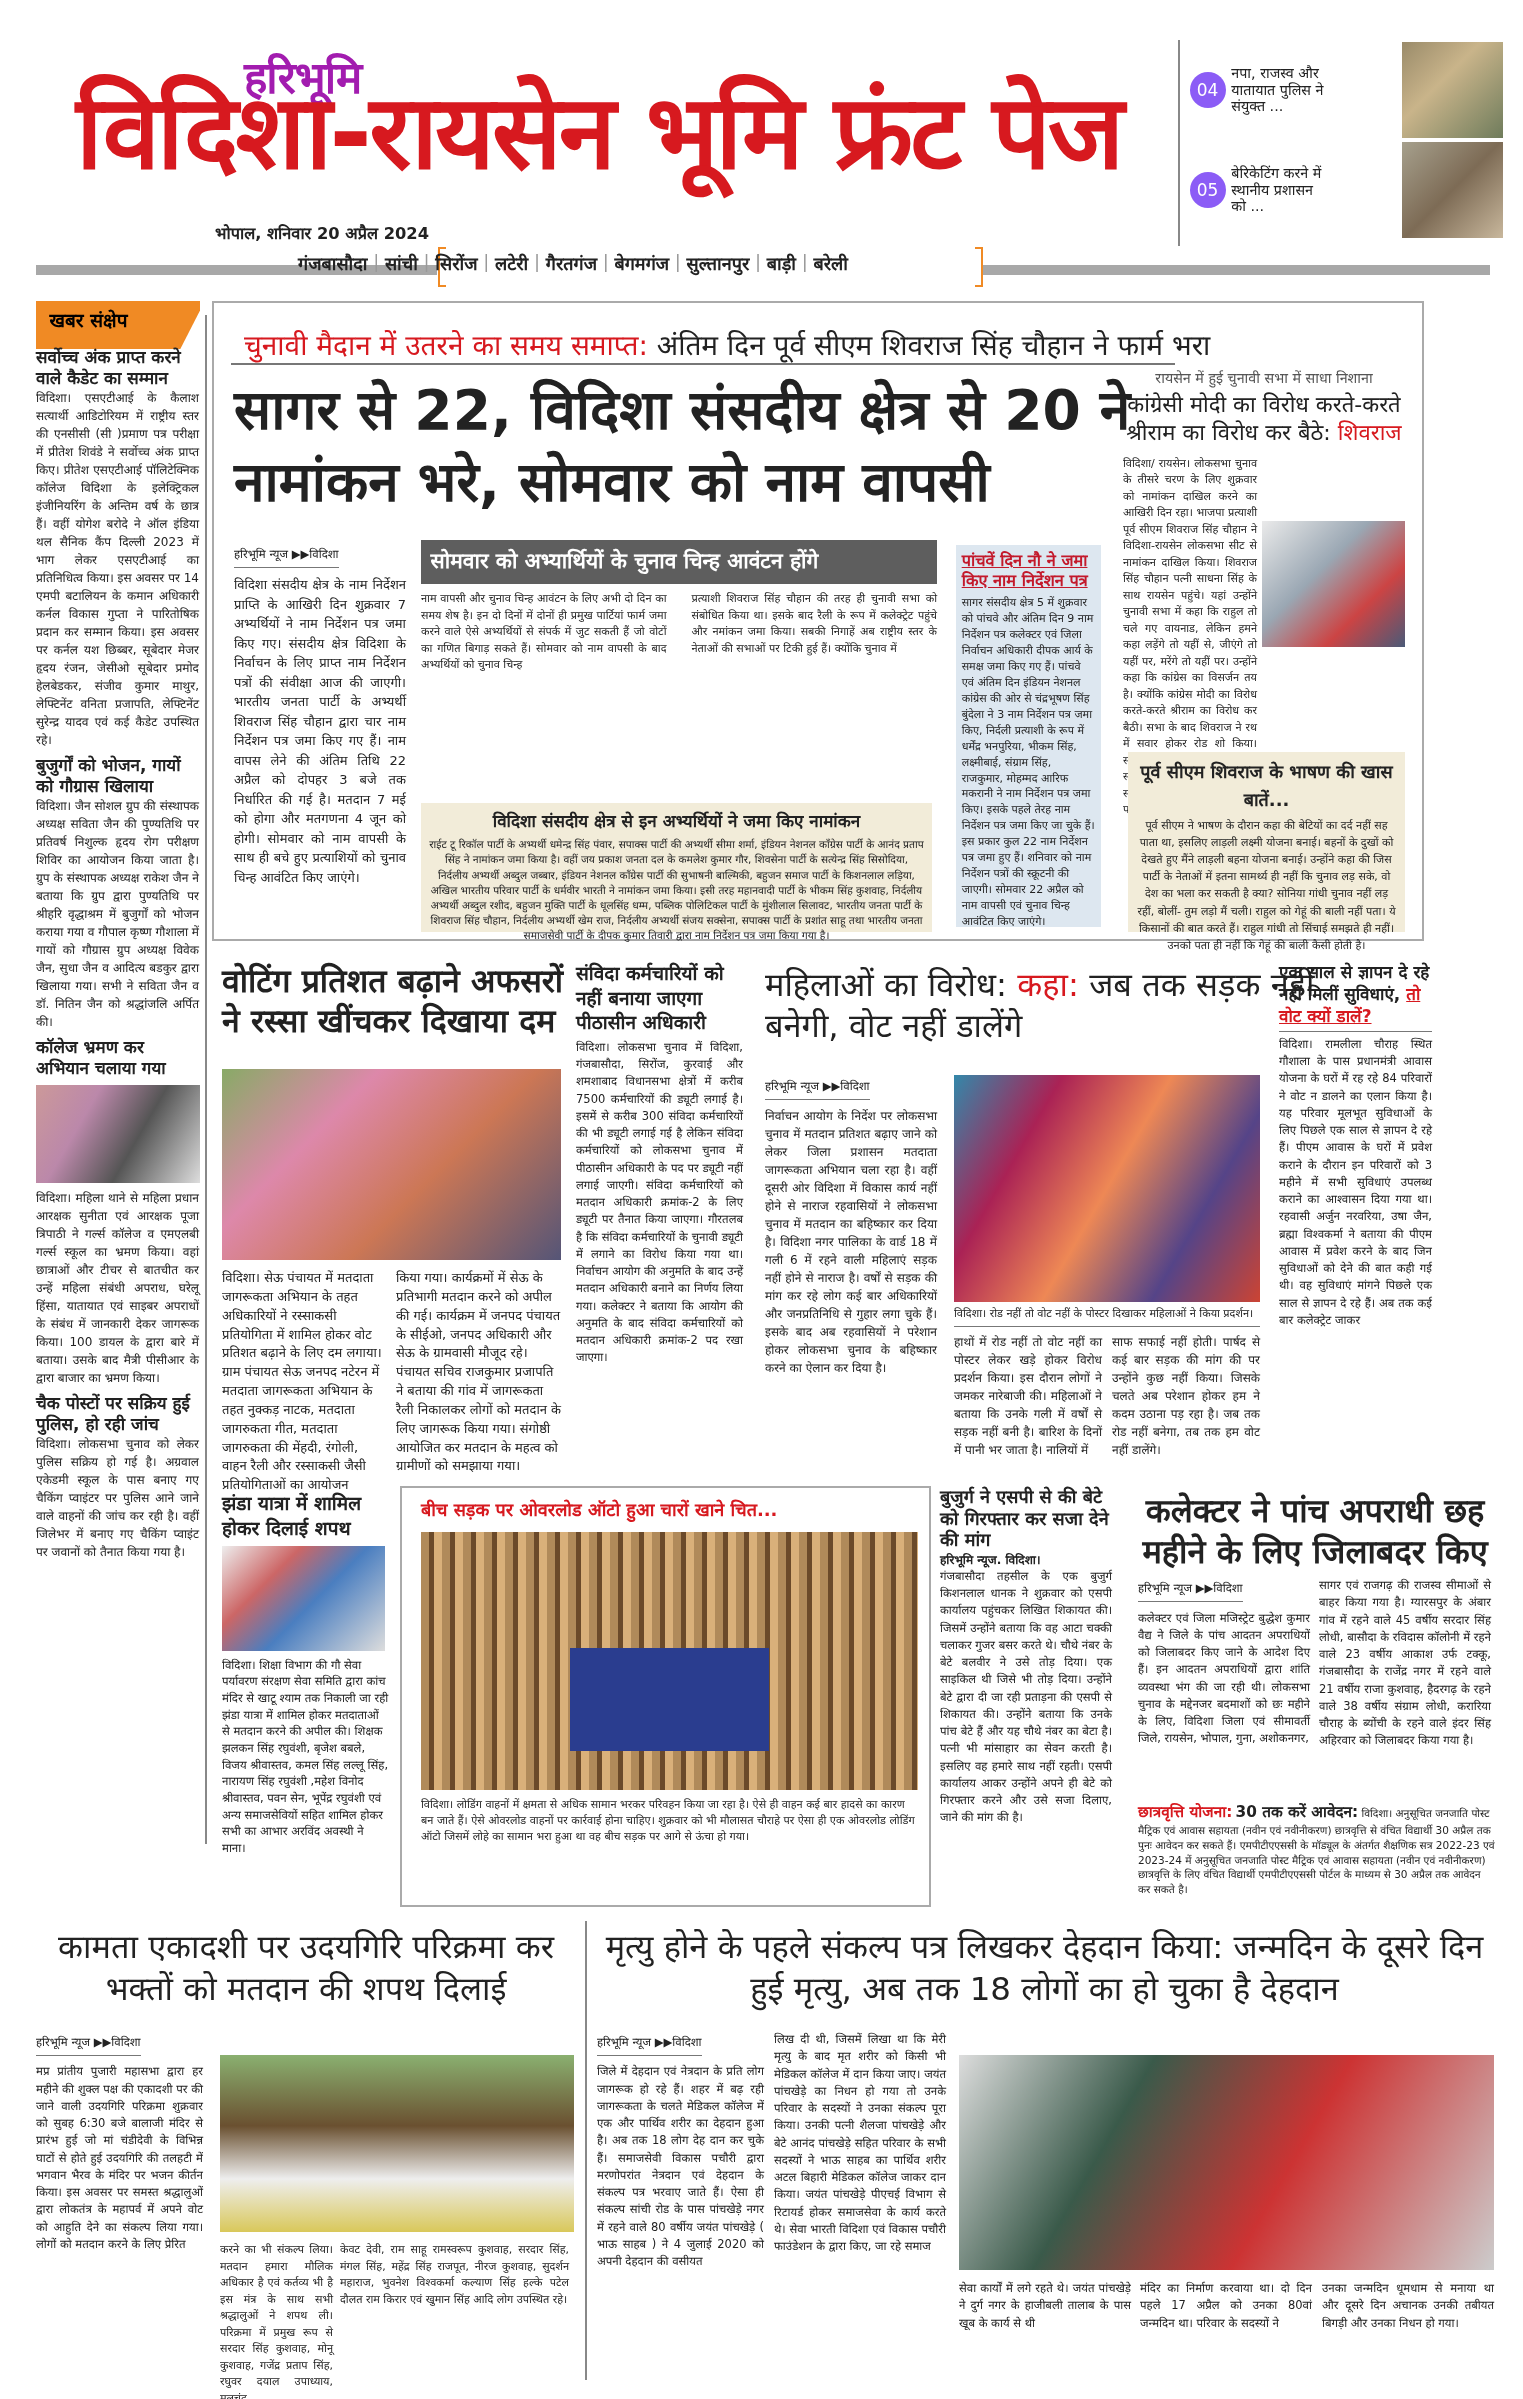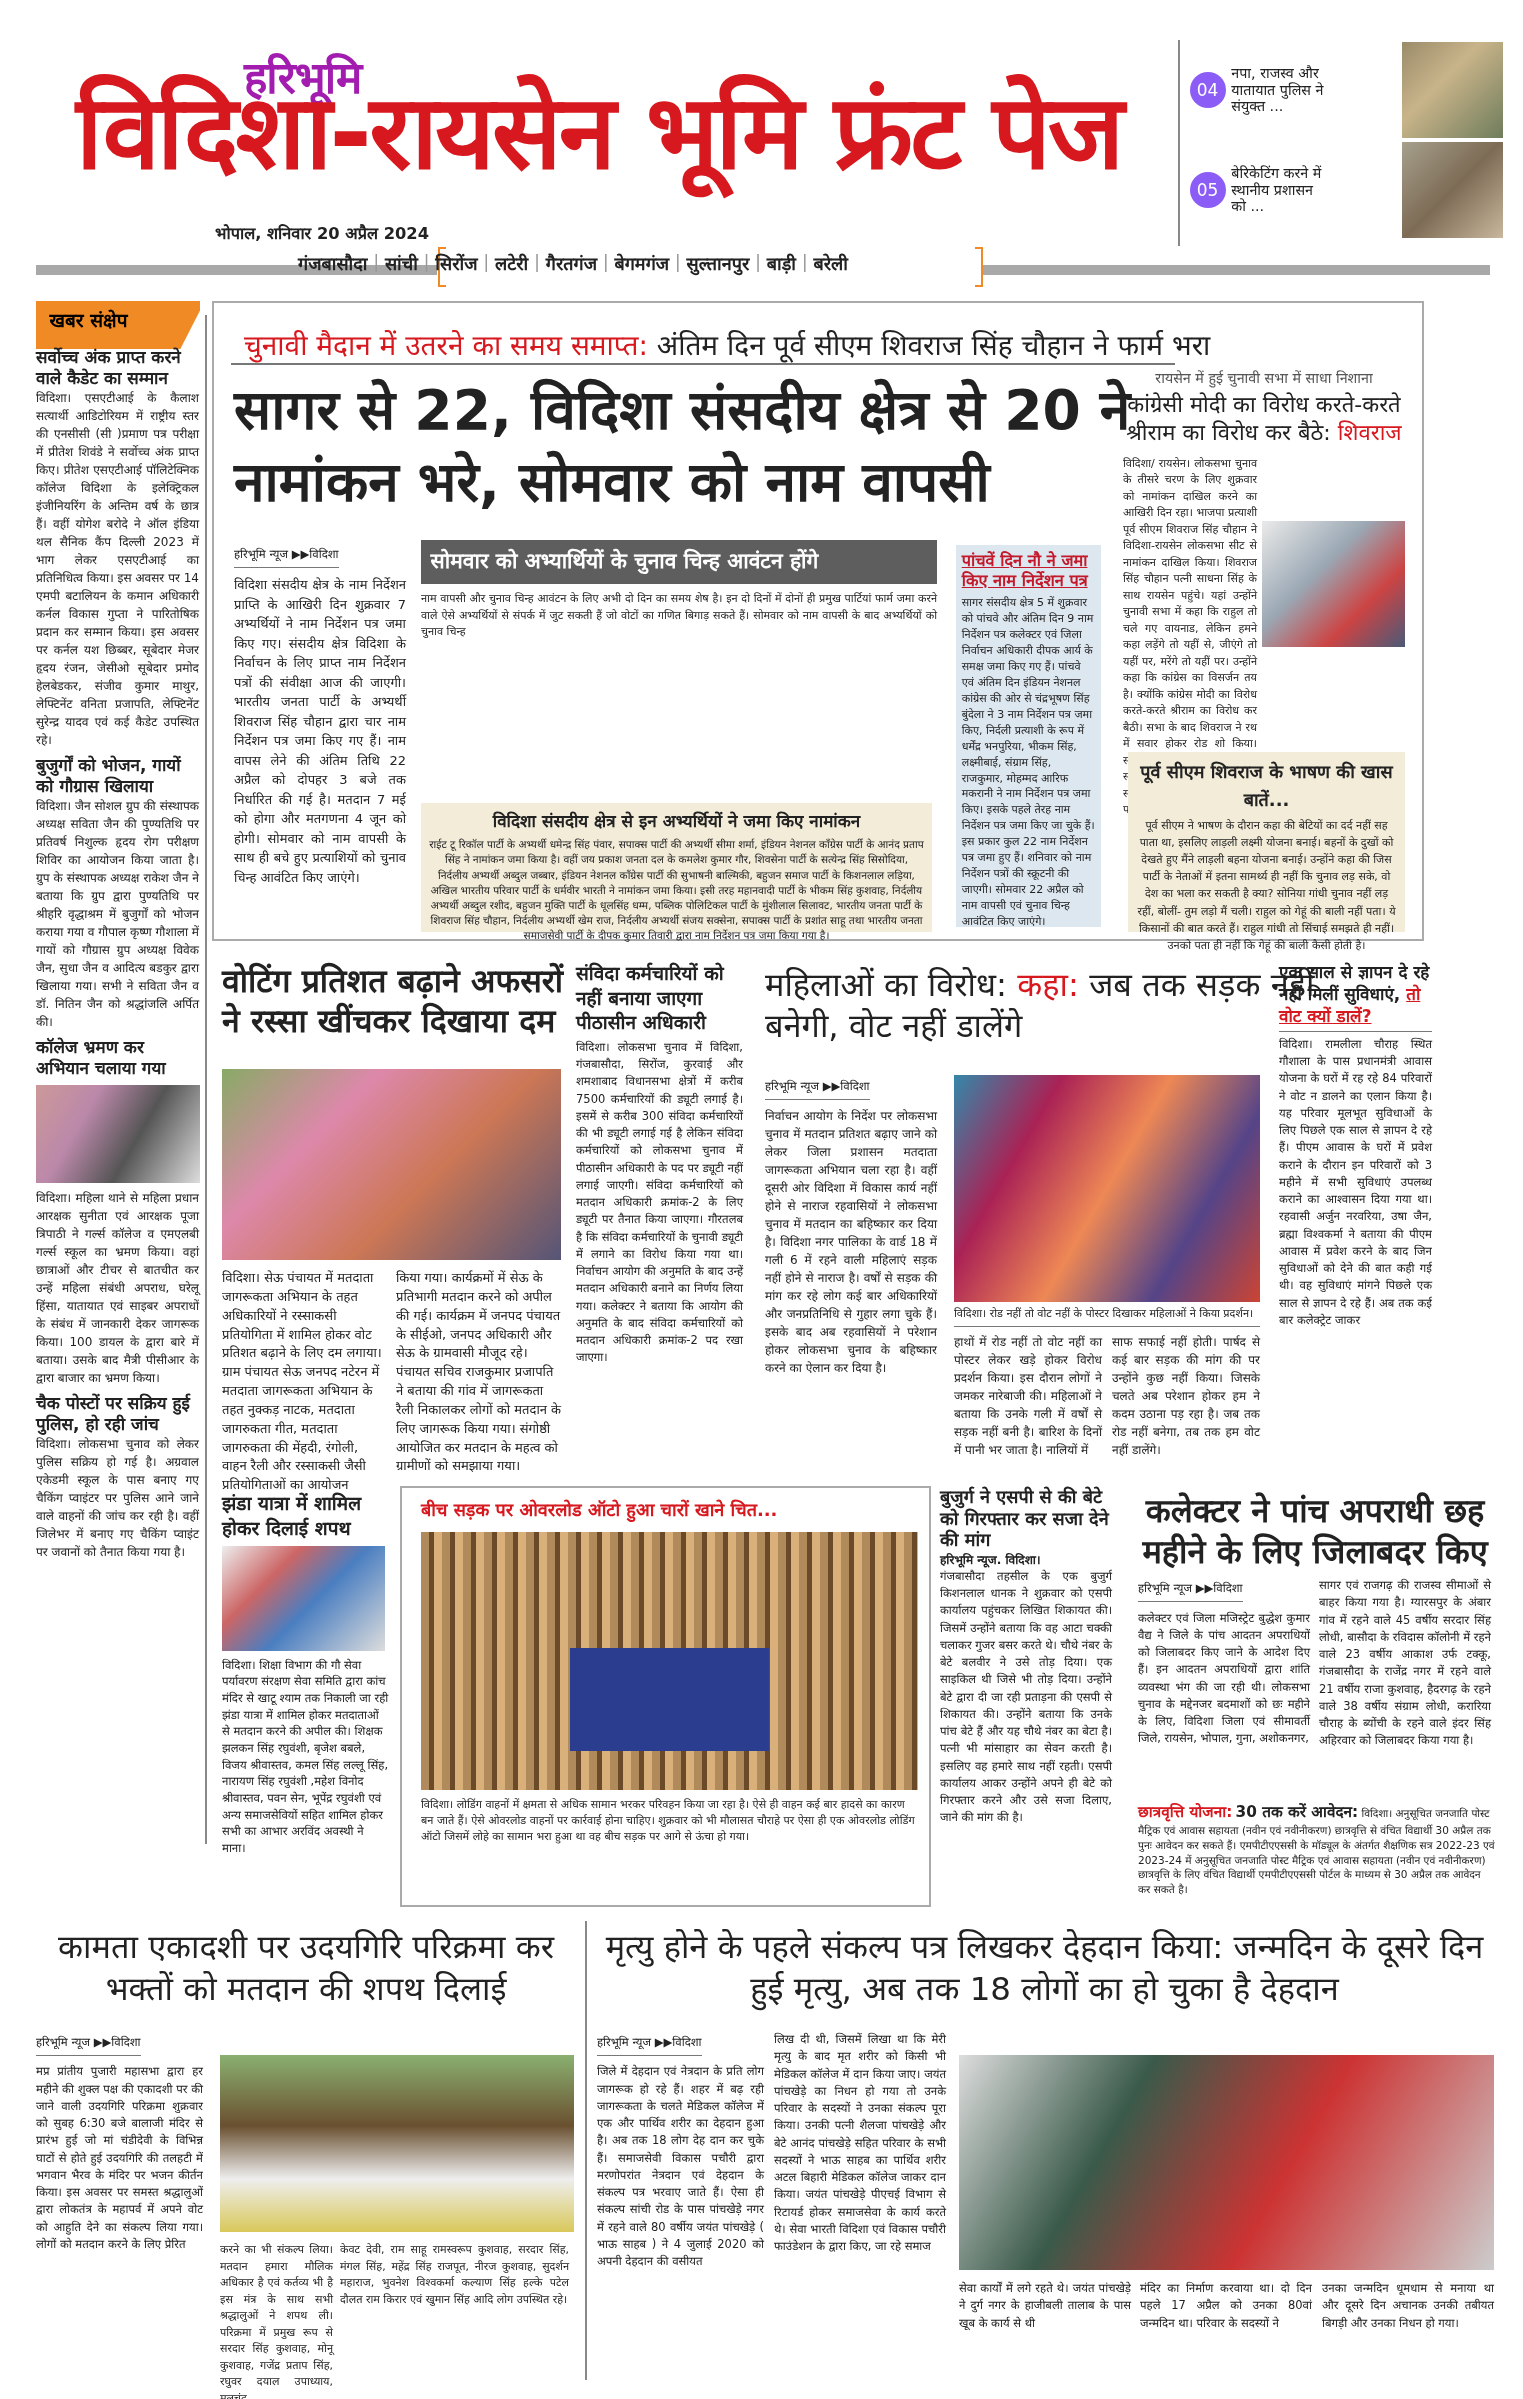--- a/index.html
+++ b/index.html
@@ -121,20 +121,21 @@
 </div>
 <div class="abs kicker-line"></div>
 <div class="abs lead-head">सागर से 22, विदिशा संसदीय क्षेत्र से 20 ने नामांकन भरे, सोमवार को नाम वापसी</div>
 <div class="abs" style="left:234px;top:543px;width:172px">
   <div class="byline">हरिभूमि न्यूज ▶▶विदिशा</div>
   <p class="body-text" style="margin-top:7.6px;font-size:13px">विदिशा संसदीय क्षेत्र के नाम निर्देशन प्राप्ति के आखिरी दिन शुक्रवार 7 अभ्यर्थियों ने नाम निर्देशन पत्र जमा किए गए। संसदीय क्षेत्र विदिशा के निर्वाचन के लिए प्राप्त नाम निर्देशन पत्रों की संवीक्षा आज की जाएगी। भारतीय जनता पार्टी के अभ्यर्थी शिवराज सिंह चौहान द्वारा चार नाम निर्देशन पत्र जमा किए गए हैं। नाम वापस लेने की अंतिम तिथि 22 अप्रैल को दोपहर 3 बजे तक निर्धारित की गई है। मतदान 7 मई को होगा और मतगणना 4 जून को होगी। सोमवार को नाम वापसी के साथ ही बचे हुए प्रत्याशियों को चुनाव चिन्ह आवंटित किए जाएंगे।</p>
 </div>
 <div class="abs grey-head">सोमवार को अभ्यार्थियों के चुनाव चिन्ह आवंटन होंगे</div>
 <div class="abs cols3">
   <p class="body-text">नाम वापसी और चुनाव चिन्ह आवंटन के लिए अभी दो दिन का समय शेष है। इन दो दिनों में दोनों ही प्रमुख पार्टियां फार्म जमा करने वाले ऐसे अभ्यर्थियों से संपर्क में जुट सकती हैं जो वोटों का गणित बिगाड़ सकते हैं। सोमवार को नाम वापसी के बाद अभ्यर्थियों को चुनाव चिन्ह</p>
+  <p class="body-text">प्रत्याशी शिवराज सिंह चौहान की तरह ही चुनावी सभा को संबोधित किया था। इसके बाद रैली के रूप में कलेक्ट्रेट पहुंचे और नमांकन जमा किया। सबकी निगाहें अब राष्ट्रीय स्तर के नेताओं की सभाओं पर टिकी हुई हैं। क्योंकि चुनाव में</p>
 </div>
 <div class="abs yellow-box">
   <h4>विदिशा संसदीय क्षेत्र से इन अभ्यर्थियों ने जमा किए नामांकन</h4>
   <p>राईट टू रिकॉल पार्टी के अभ्यर्थी धमेन्द्र सिंह पंवार, सपाक्स पार्टी की अभ्यर्थी सीमा शर्मा, इंडियन नेशनल कॉंग्रेस पार्टी के आनंद प्रताप सिंह ने नामांकन जमा किया है। वहीं जय प्रकाश जनता दल के कमलेश कुमार गौर, शिवसेना पार्टी के सत्येन्द्र सिंह सिसोदिया, निर्दलीय अभ्यर्थी अब्दुल जब्बार, इंडियन नेशनल कॉंग्रेस पार्टी की सुभाषनी बाल्मिकी, बहुजन समाज पार्टी के किशनलाल लड़िया, अखिल भारतीय परिवार पार्टी के धर्मवीर भारती ने नामांकन जमा किया। इसी तरह महानवादी पार्टी के भीकम सिंह कुशवाह, निर्दलीय अभ्यर्थी अब्दुल रशीद, बहुजन मुक्ति पार्टी के धूलसिंह धम्म, पब्लिक पोलिटिकल पार्टी के मुंशीलाल सिलावट, भारतीय जनता पार्टी के शिवराज सिंह चौहान, निर्दलीय अभ्यर्थी खेम राज, निर्दलीय अभ्यर्थी संजय सक्सेना, सपाक्स पार्टी के प्रशांत साहू तथा भारतीय जनता समाजसेवी पार्टी के दीपक कुमार तिवारी द्वारा नाम निर्देशन पत्र जमा किया गया है।</p>
 </div>
 <div class="abs blue-box">
   <h4>पांचवें दिन नौ ने जमा किए नाम निर्देशन पत्र</h4>
   <p>सागर संसदीय क्षेत्र 5 में शुक्रवार को पांचवे और अंतिम दिन 9 नाम निर्देशन पत्र कलेक्टर एवं जिला निर्वाचन अधिकारी दीपक आर्य के समक्ष जमा किए गए हैं। पांचवे एवं अंतिम दिन इंडियन नेशनल कांग्रेस की ओर से चंद्रभूषण सिंह बुंदेला ने 3 नाम निर्देशन पत्र जमा किए, निर्दली प्रत्याशी के रूप में धर्मेंद्र भनपुरिया, भीकम सिंह, लक्ष्मीबाई, संग्राम सिंह, राजकुमार, मोहम्मद आरिफ मकरानी ने नाम निर्देशन पत्र जमा किए। इसके पहले तेरह नाम निर्देशन पत्र जमा किए जा चुके हैं। इस प्रकार कुल 22 नाम निर्देशन पत्र जमा हुए हैं। शनिवार को नाम निर्देशन पत्रों की स्क्रूटनी की जाएगी। सोमवार 22 अप्रैल को नाम वापसी एवं चुनाव चिन्ह आवंटित किए जाएंगे।</p>
 </div>
 

